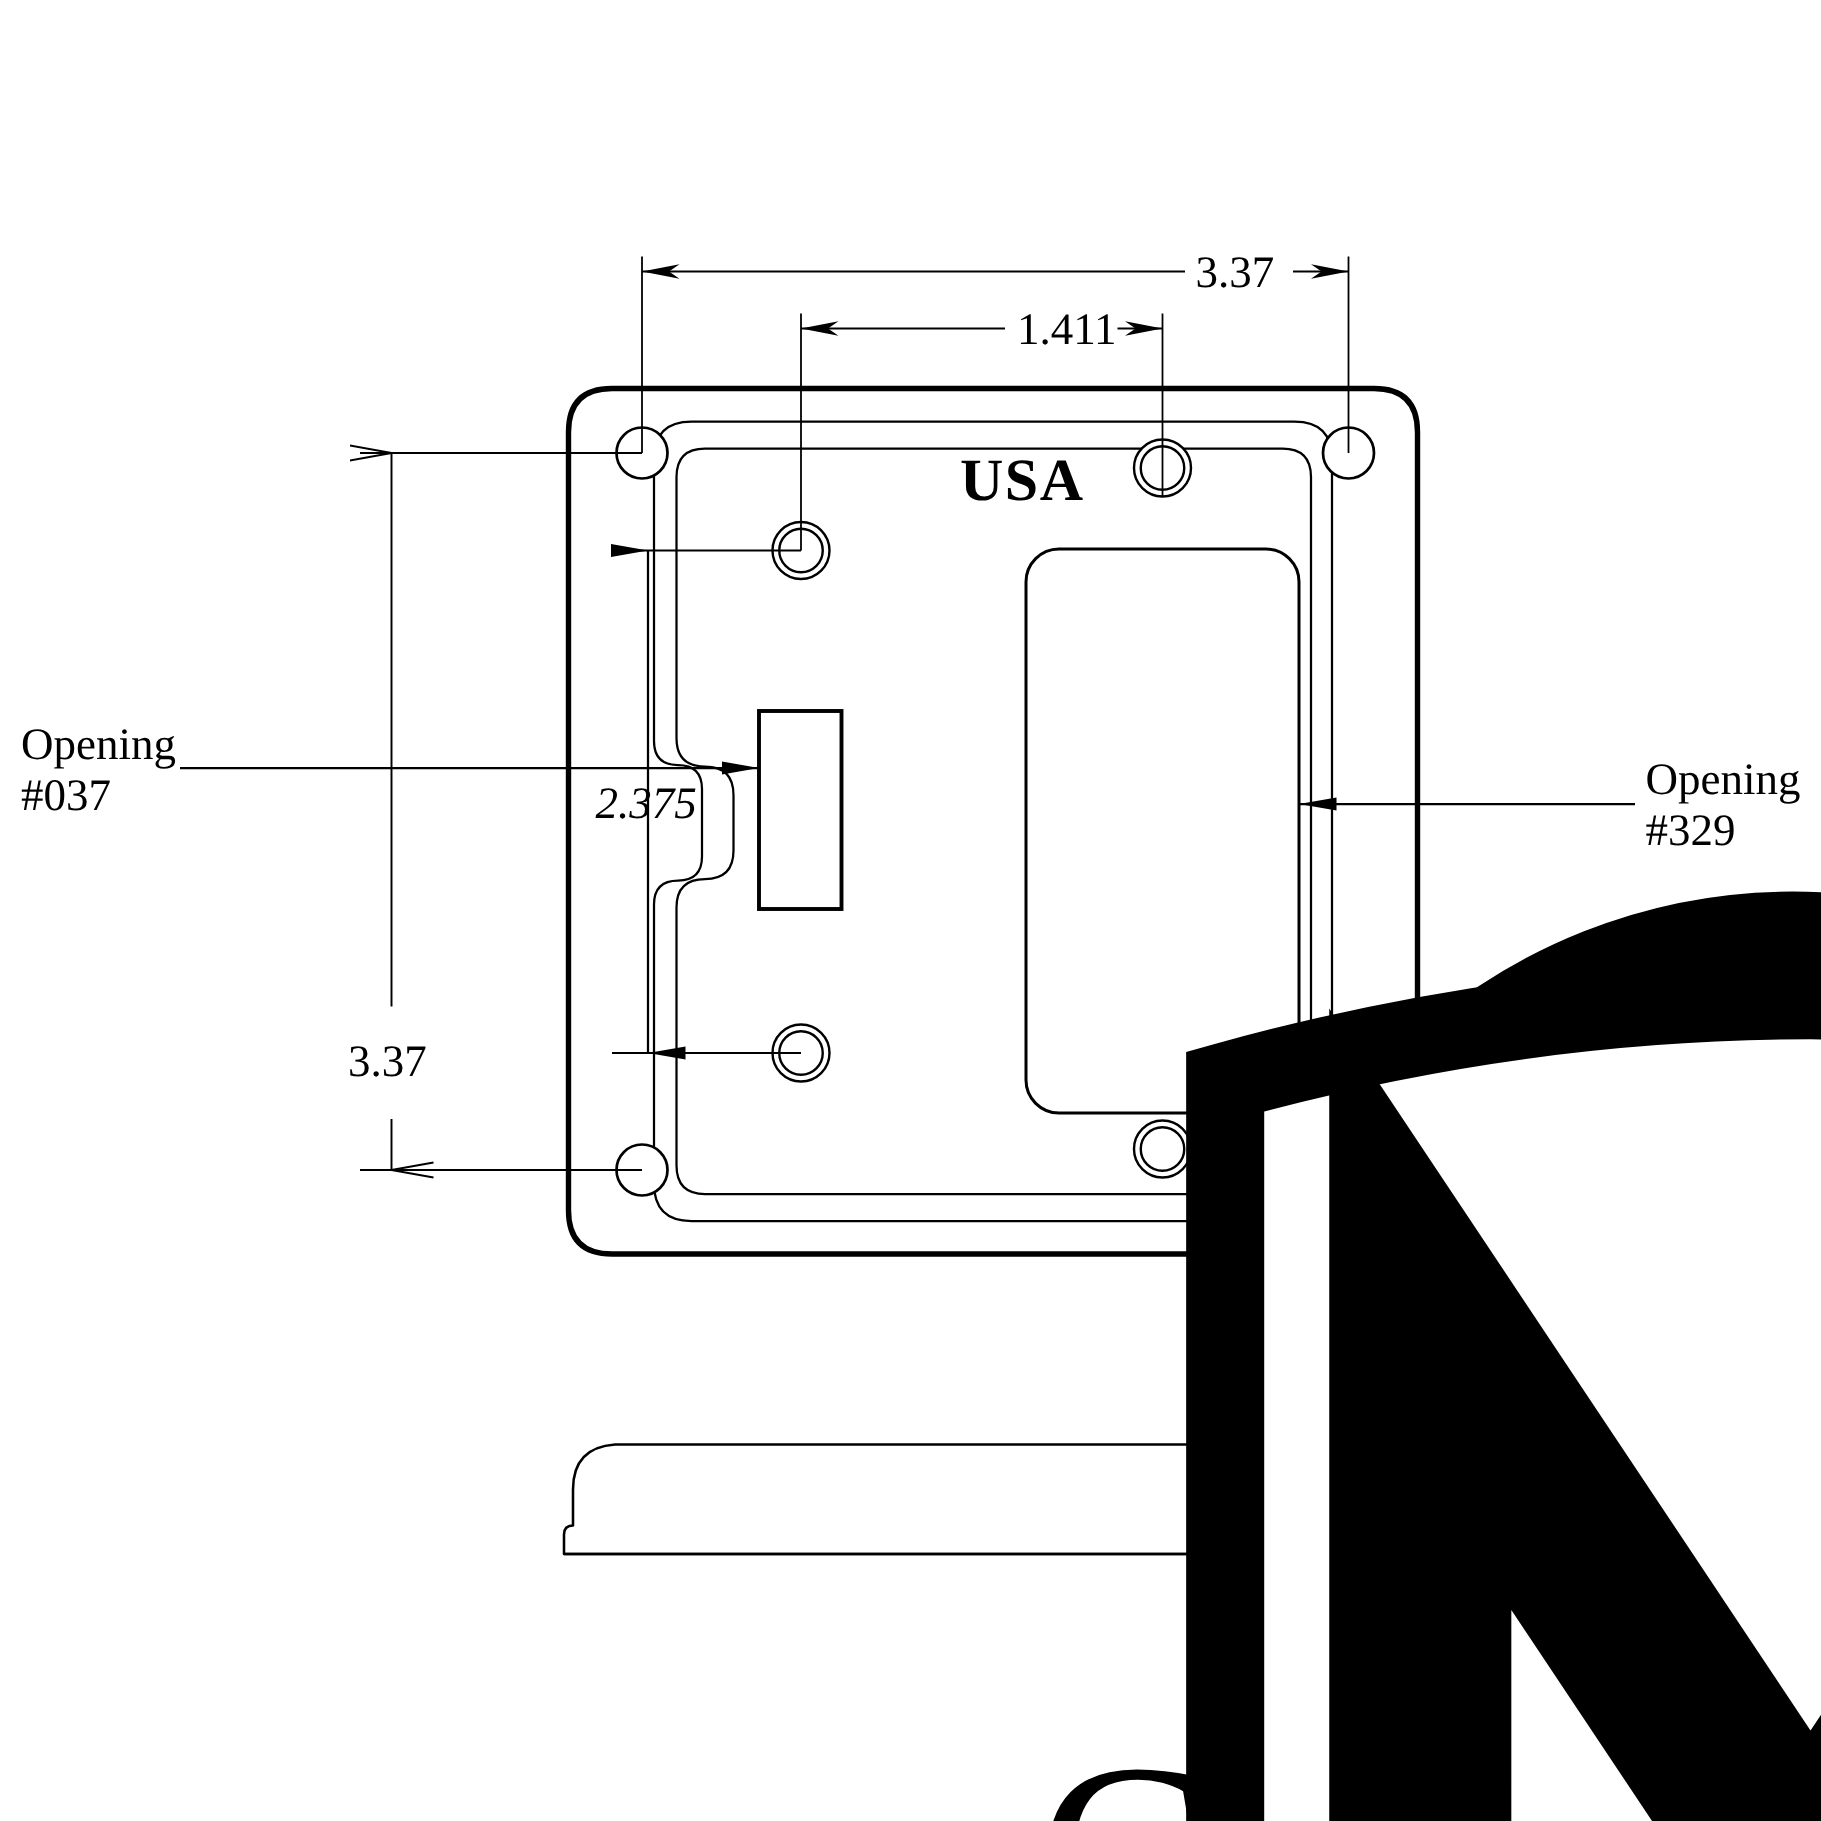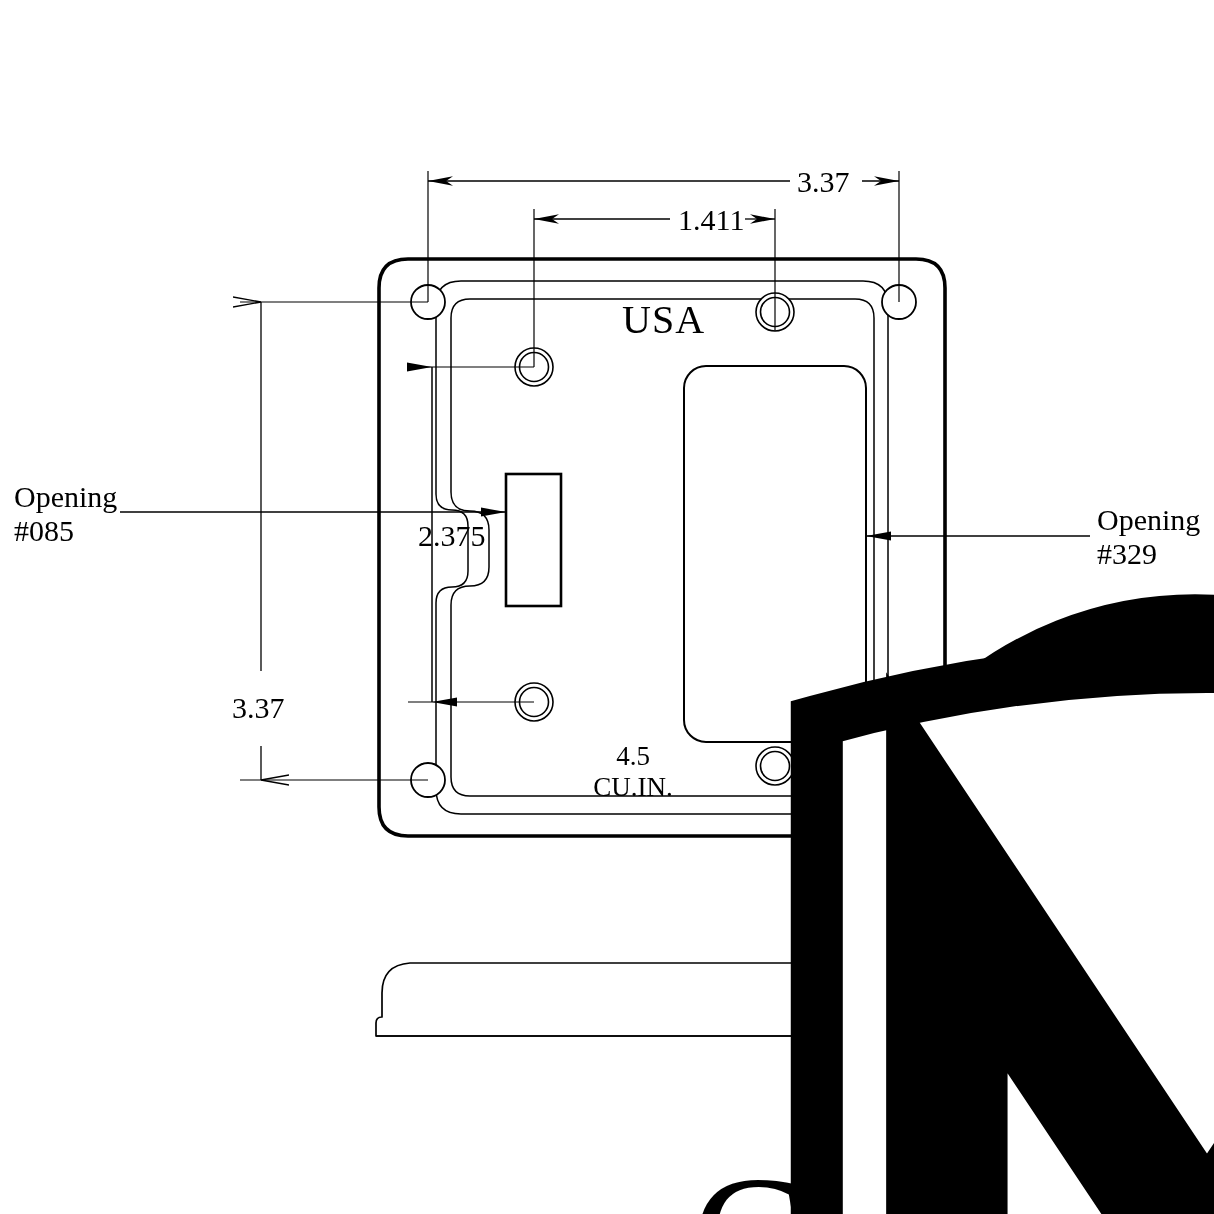--- a/index.html
+++ b/index.html
@@ -199,40 +199,36 @@
     </g>
 
   </svg>
 
   <div class="dim-text" style="left:797px; top:134px;">3.37</div>
 
   <div class="dim-text" style="left:678px; top:172px;">1.411</div>
 
   <div class="dim-text" style="left:232px; top:660px;">3.37</div>
 
-  <div class="dim-text" style="left:418px; top:488px;">2.375</div>
+  <div class="dim-text" style="left:397px; top:488px;font-style:italic;">2.375</div>
 
   <div class="dim-text" style="left:1000px; top:840px;">0.57</div>
 
   <div class="label-text" style="left:14px; top:449px;">
     <div>Opening</div>
-    <div>#085</div>
+    <div>#037</div>
   </div>
 
   <div class="label-text" style="left:1097px; top:472px;">
     <div>Opening</div>
     <div>#329</div>
   </div>
 
-  <div class="mark-usa" style="left:622px; top:265px;">USA</div>
-
-  <div class="mark-vol" style="left:573px; top:710px; width:120px;">
-    <div>4.5</div>
-    <div>CU.IN.</div>
-  </div>
+  <div class="mark-usa" style="left:640px; top:265px;font-weight:bold;">USA</div>
+
 
   <div class="ul-mark" style="left:588px; top:388px; width:90px; height:62px;">
     <svg viewBox="0 0 90 62" width="90" height="62">
       <circle cx="45" cy="27" r="24" fill="none" stroke="#000" stroke-width="8"></circle>
       <text x="45" y="38" text-anchor="middle" font-family="Liberation Serif, serif" font-size="30" font-style="italic" fill="#000">UL</text>
       <text x="12" y="51" text-anchor="middle" font-family="Liberation Serif, serif" font-size="13" fill="#000">C</text>
       <text x="76" y="51" text-anchor="middle" font-family="Liberation Serif, serif" font-size="13" fill="#000">US</text>
     </svg>
   </div>
 

